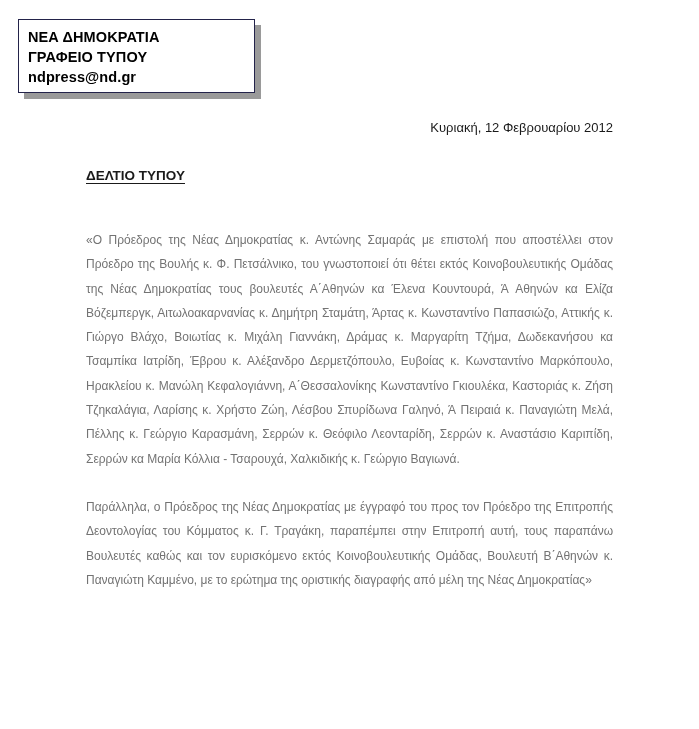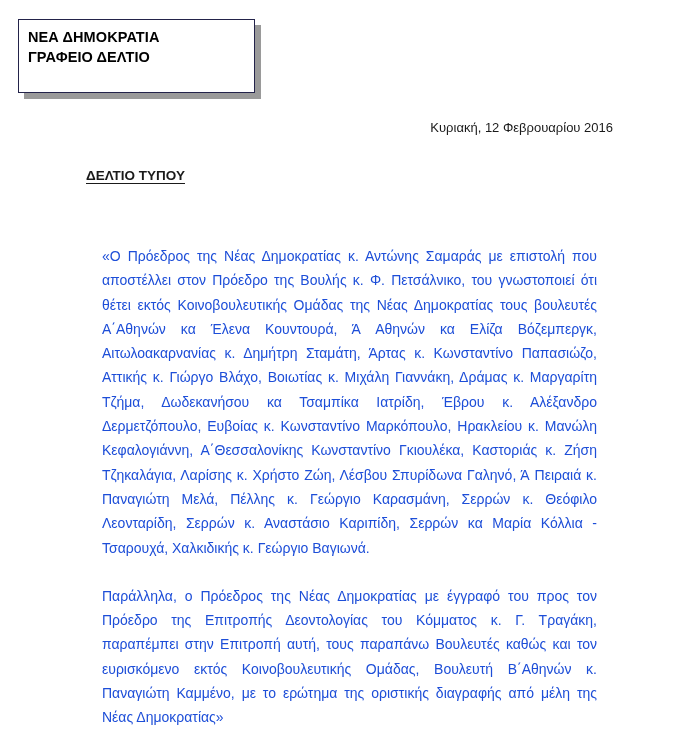--- a/index.html
+++ b/index.html
@@ -82,40 +82,41 @@
   
   #body-area {
     position: absolute;
     left: 86px;
     top: 228px;
     width: 527px;
   }
   .para {
     text-align: justify;
     text-justify: inter-word;
-    font-size: 14px;
+    font-size: 12px;
     line-height: 24.3px;
-    color: #1d4ed8;
-    margin: 16px;
+    color: #737373;
+    margin: 0;
   }
   #para-2 {
     margin-top: 24px;
   }
 </style>
 </head>
 <body>
 
 <div id="letterhead-wrap">
   <div id="letterhead-shadow"></div>
   <div id="letterhead-box">
     <div class="lh-line">ΝΕΑ ΔΗΜΟΚΡΑΤΙΑ</div>
-    <div class="lh-line">ΓΡΑΦΕΙΟ ΔΕΛΤΙΟ</div>
+    <div class="lh-line">ΓΡΑΦΕΙΟ ΤΥΠΟΥ</div>
+    <div class="lh-line">ndpress@nd.gr</div>
   </div>
 </div>
 
-<div id="date-line">Κυριακή, 12 Φεβρουαρίου 2016</div>
+<div id="date-line">Κυριακή, 12 Φεβρουαρίου 2012</div>
 
 <div id="press-title"><span class="ul">ΔΕΛΤΙΟ ΤΥΠΟΥ</span></div>
 
 <div id="body-area">
   <p class="para" id="para-1">«Ο Πρόεδρος της Νέας Δημοκρατίας κ. Αντώνης Σαμαράς με επιστολή που αποστέλλει στον Πρόεδρο της Βουλής κ. Φ. Πετσάλνικο,  του γνωστοποιεί ότι θέτει εκτός Κοινοβουλευτικής Ομάδας της Νέας Δημοκρατίας τους  βουλευτές Α΄Αθηνών κα Έλενα Κουντουρά, Ά Αθηνών κα Ελίζα Βόζεμπεργκ, Αιτωλοακαρνανίας κ. Δημήτρη Σταμάτη, Άρτας κ. Κωνσταντίνο Παπασιώζο, Αττικής κ. Γιώργο Βλάχο, Βοιωτίας κ. Μιχάλη Γιαννάκη,  Δράμας κ. Μαργαρίτη Τζήμα,    Δωδεκανήσου κα Τσαμπίκα Ιατρίδη, Έβρου κ. Αλέξανδρο Δερμετζόπουλο, Ευβοίας κ. Κωνσταντίνο Μαρκόπουλο, Ηρακλείου κ. Μανώλη Κεφαλογιάννη, Α΄Θεσσαλονίκης Κωνσταντίνο Γκιουλέκα, Καστοριάς κ. Ζήση Τζηκαλάγια, Λαρίσης κ. Χρήστο Ζώη, Λέσβου Σπυρίδωνα Γαληνό, Ά Πειραιά κ. Παναγιώτη Μελά, Πέλλης κ. Γεώργιο Καρασμάνη, Σερρών κ. Θεόφιλο Λεονταρίδη, Σερρών κ. Αναστάσιο Καριπίδη, Σερρών κα Μαρία Κόλλια - Τσαρουχά, Χαλκιδικής κ. Γεώργιο Βαγιωνά.</p>
   <p class="para" id="para-2">Παράλληλα, ο Πρόεδρος της Νέας Δημοκρατίας με έγγραφό του προς τον Πρόεδρο της Επιτροπής Δεοντολογίας του Κόμματος κ. Γ. Τραγάκη, παραπέμπει στην Επιτροπή αυτή, τους παραπάνω Βουλευτές καθώς και τον ευρισκόμενο εκτός Κοινοβουλευτικής Ομάδας, Βουλευτή Β΄Αθηνών κ. Παναγιώτη Καμμένο, με το ερώτημα της οριστικής διαγραφής από μέλη της Νέας Δημοκρατίας»</p>
 </div>
 
 </body></html>

